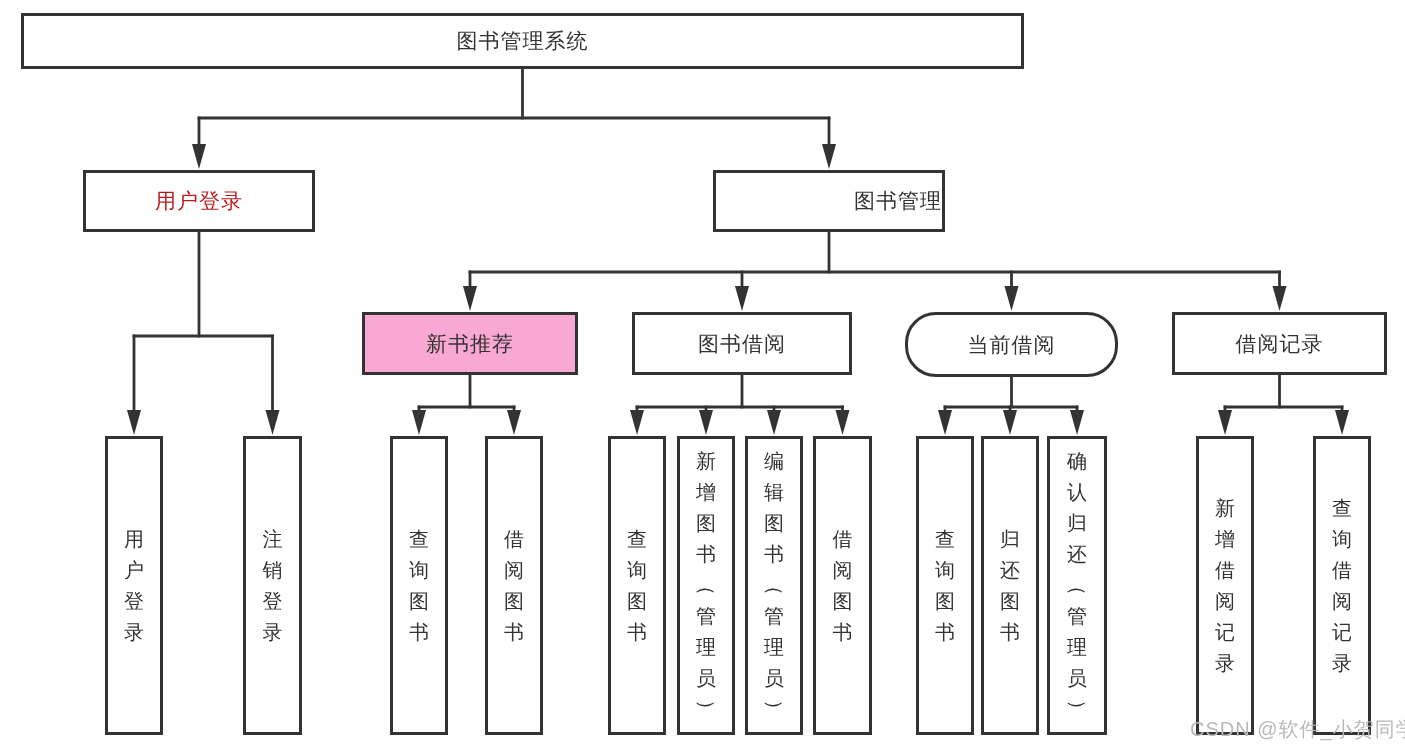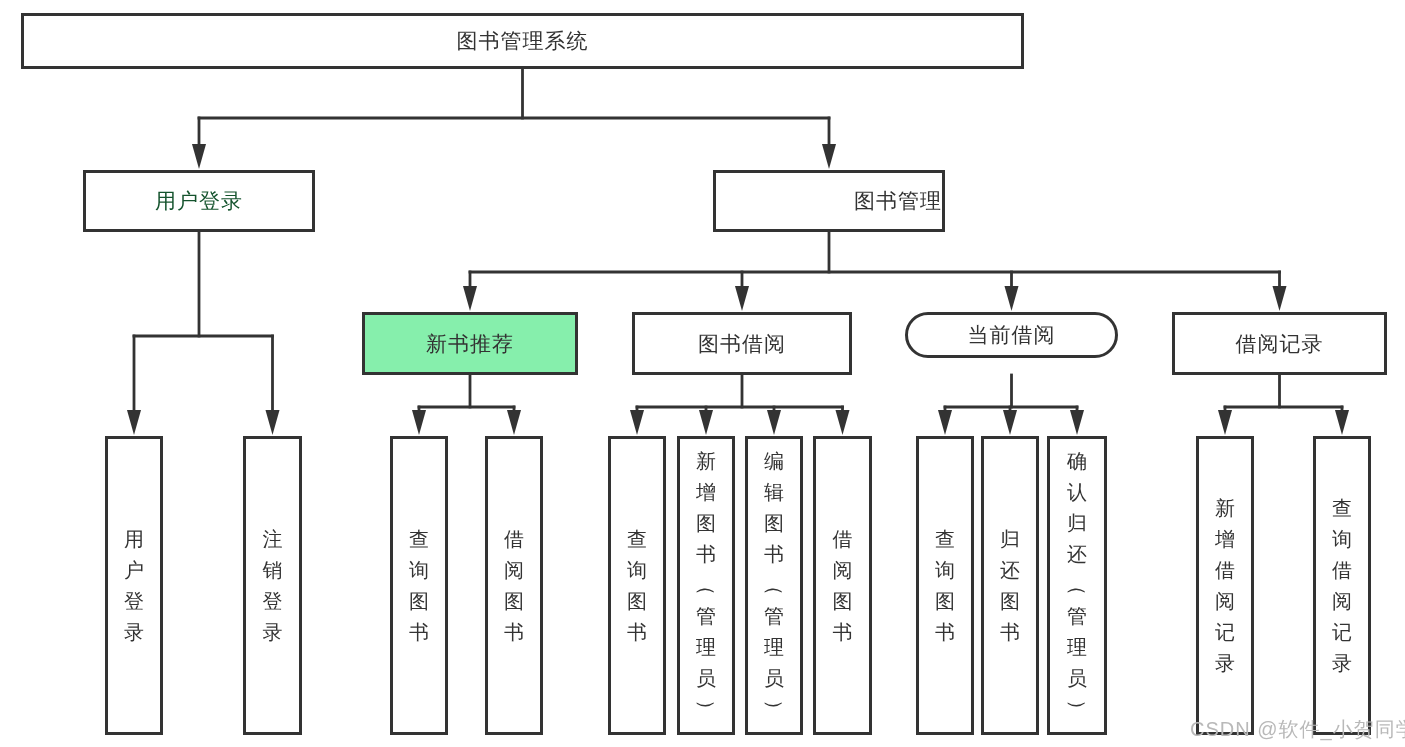--- a/index.html
+++ b/index.html
@@ -94,33 +94,33 @@
       <line x1="1225" y1="407" x2="1342" y2="407" stroke="#333333" stroke-width="2.8" stroke-linecap="square"></line>
       <line x1="1225" y1="407" x2="1225" y2="416" stroke="#333333" stroke-width="2.8" stroke-linecap="square"></line>
       <polygon points="1218,410 1232,410 1225,435" fill="#333333"></polygon>
       <line x1="1342" y1="407" x2="1342" y2="416" stroke="#333333" stroke-width="2.8" stroke-linecap="square"></line>
       <polygon points="1335,410 1349,410 1342,435" fill="#333333"></polygon>
     </svg>
   <div id="nodes">
       <div class="node horiz" style="left: 21px; top: 13px; width: 1003px; height: 56px; border-color: rgb(51, 51, 51); background: rgb(255, 255, 255); color: rgb(51, 51, 51);">
         <span>图书管理系统</span>
       </div>
-      <div class="node horiz" style="left: 83px; top: 170px; width: 232px; height: 62px; border-color: rgb(51, 51, 51); background: rgb(255, 255, 255); color: #14532d;">
+      <div class="node horiz" style="left: 83px; top: 170px; width: 232px; height: 62px; border-color: rgb(51, 51, 51); background: rgb(255, 255, 255); color: #b91c1c;">
         <span>用户登录</span>
       </div>
       <div class="node horiz" style="left: 713px; top: 170px; width: 232px; height: 62px; border-color: rgb(51, 51, 51); background: rgb(255, 255, 255); color: rgb(51, 51, 51); justify-content: flex-end;">
         <span>图书管理</span>
       </div>
-      <div class="node horiz" style="left: 362px; top: 312px; width: 216px; height: 63px; border-color: rgb(51, 51, 51); background: #86efac; color: rgb(51, 51, 51);">
+      <div class="node horiz" style="left: 362px; top: 312px; width: 216px; height: 63px; border-color: rgb(51, 51, 51); background: #f9a8d4; color: rgb(51, 51, 51);">
         <span>新书推荐</span>
       </div>
       <div class="node horiz" style="left: 632px; top: 312px; width: 220px; height: 63px; border-color: rgb(51, 51, 51); background: rgb(255, 255, 255); color: rgb(51, 51, 51);">
         <span>图书借阅</span>
       </div>
-      <div class="node horiz" style="left: 905px; top: 312px; width: 213px; height: 46px; border-color: rgb(51, 51, 51); background: rgb(255, 255, 255); color: rgb(51, 51, 51); border-radius: 31px;">
+      <div class="node horiz" style="left: 905px; top: 312px; width: 213px; height: 65px; border-color: rgb(51, 51, 51); background: rgb(255, 255, 255); color: rgb(51, 51, 51); border-radius: 31px;">
         <span>当前借阅</span>
       </div>
       <div class="node horiz" style="left: 1172px; top: 312px; width: 215px; height: 63px; border-color: rgb(51, 51, 51); background: rgb(255, 255, 255); color: rgb(51, 51, 51); justify-content: center;">
         <span>借阅记录</span>
       </div>
       <div class="node vert" style="left: 105px; top: 436px; width: 58px; height: 299px; border-color: rgb(51, 51, 51); background: rgb(255, 255, 255); color: rgb(51, 51, 51);">
         <span class="ch">用</span>
         <span class="ch">户</span>
         <span class="ch">登</span>
         <span class="ch">录</span>

